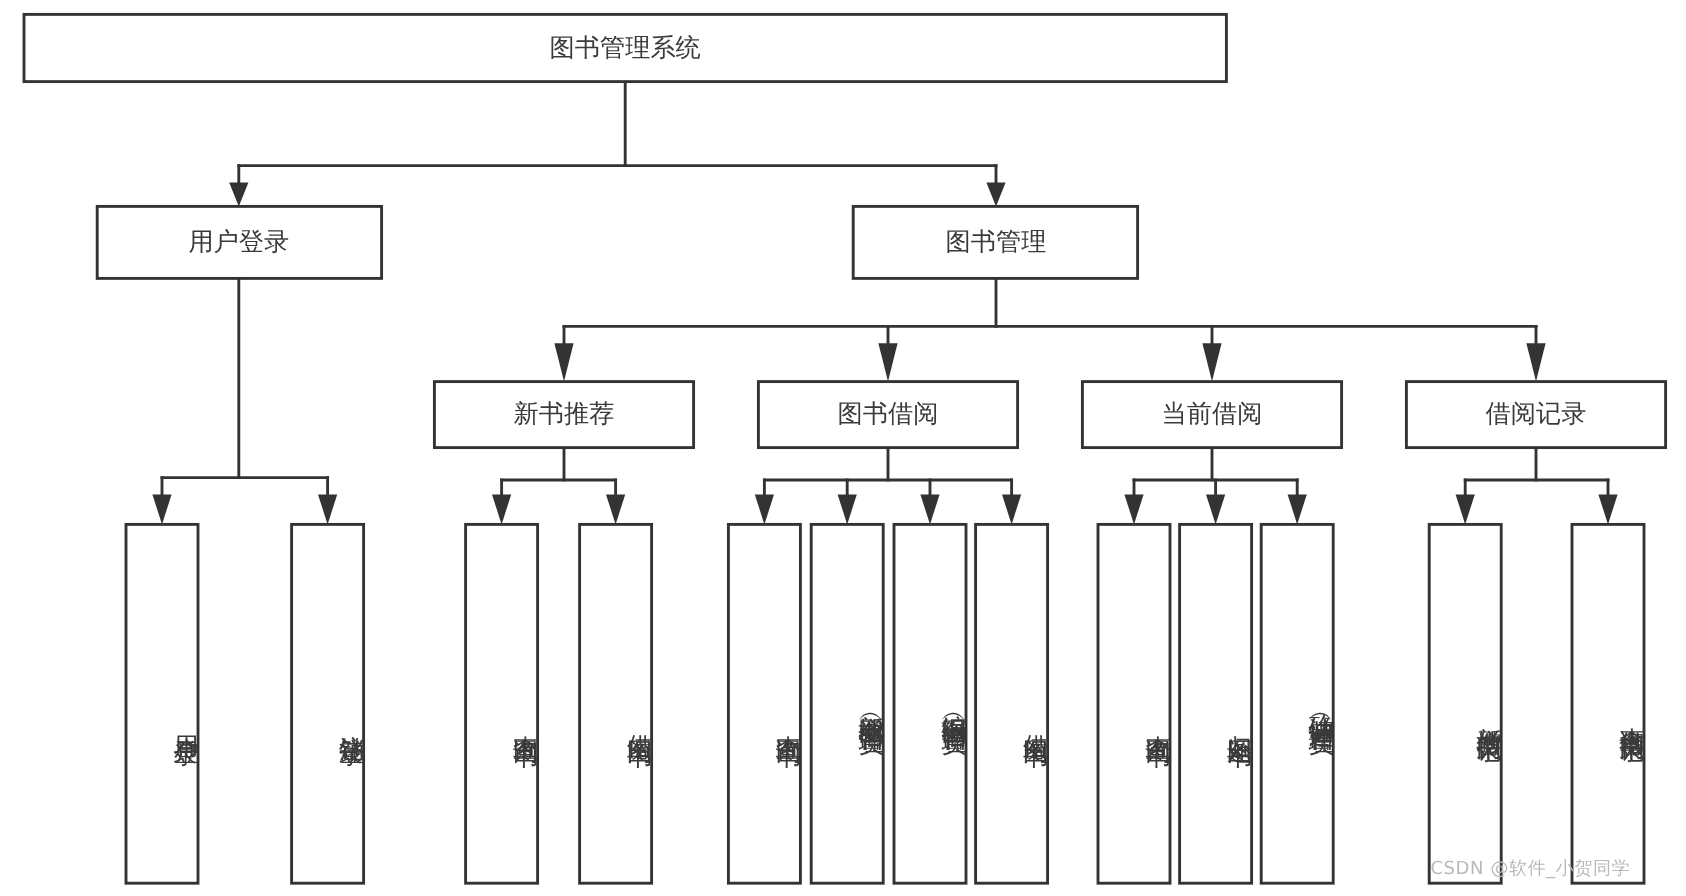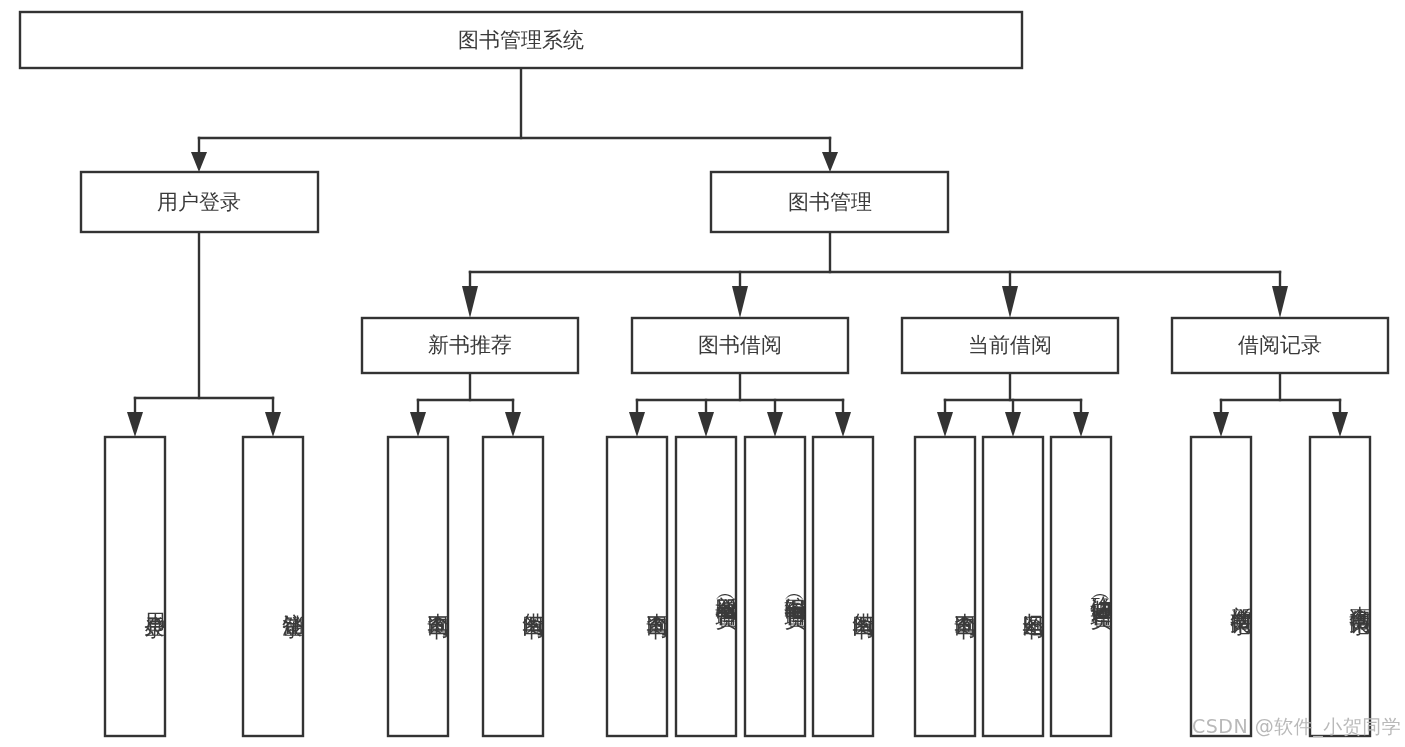--- a/index.html
+++ b/index.html
@@ -60,21 +60,21 @@
     display: flex;
     align-items: flex-start;
     justify-content: center;
     text-align: center;
     white-space: normal;
     pointer-events: none;
   }
   .watermark {
     position: absolute;
     font-family: "DejaVu Sans", "Liberation Sans", sans-serif;
-    font-size: 19px;
+    font-size: 15px;
     color: #b9b9b9;
     white-space: nowrap;
     letter-spacing: 0.5px;
   }
 </style>
 </head>
 <body>
 
 <div id="diagram-root">
 

